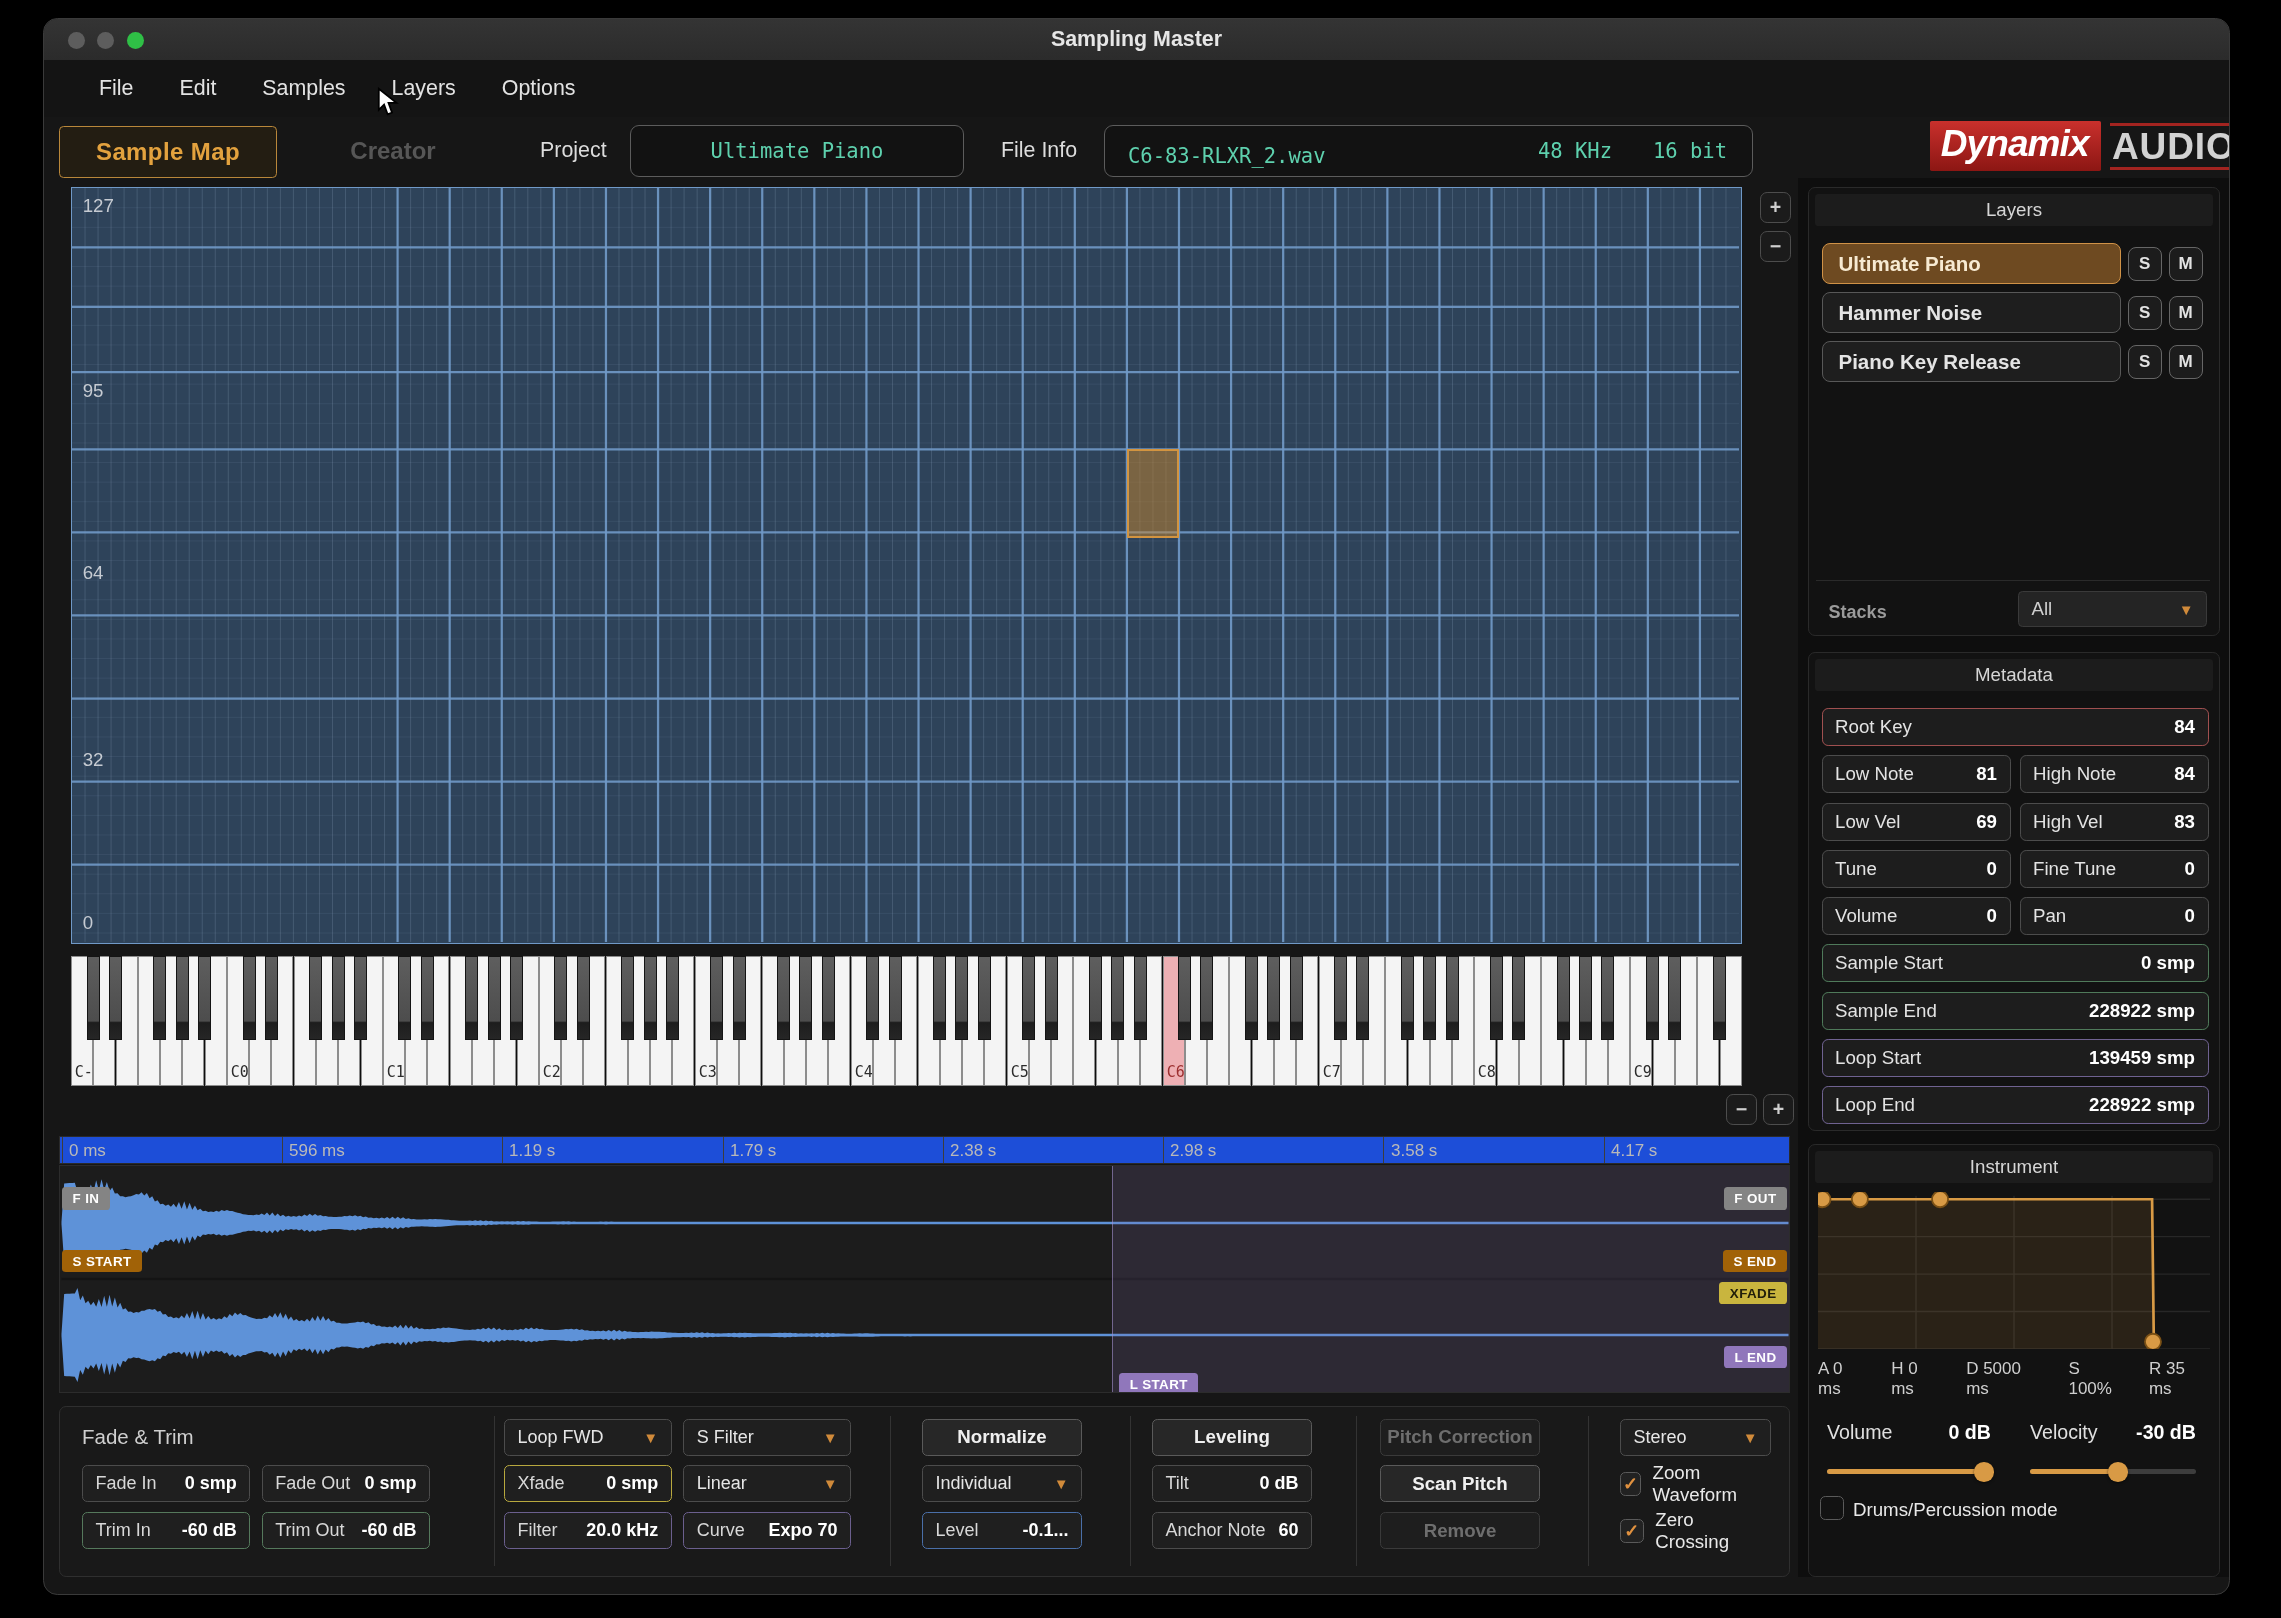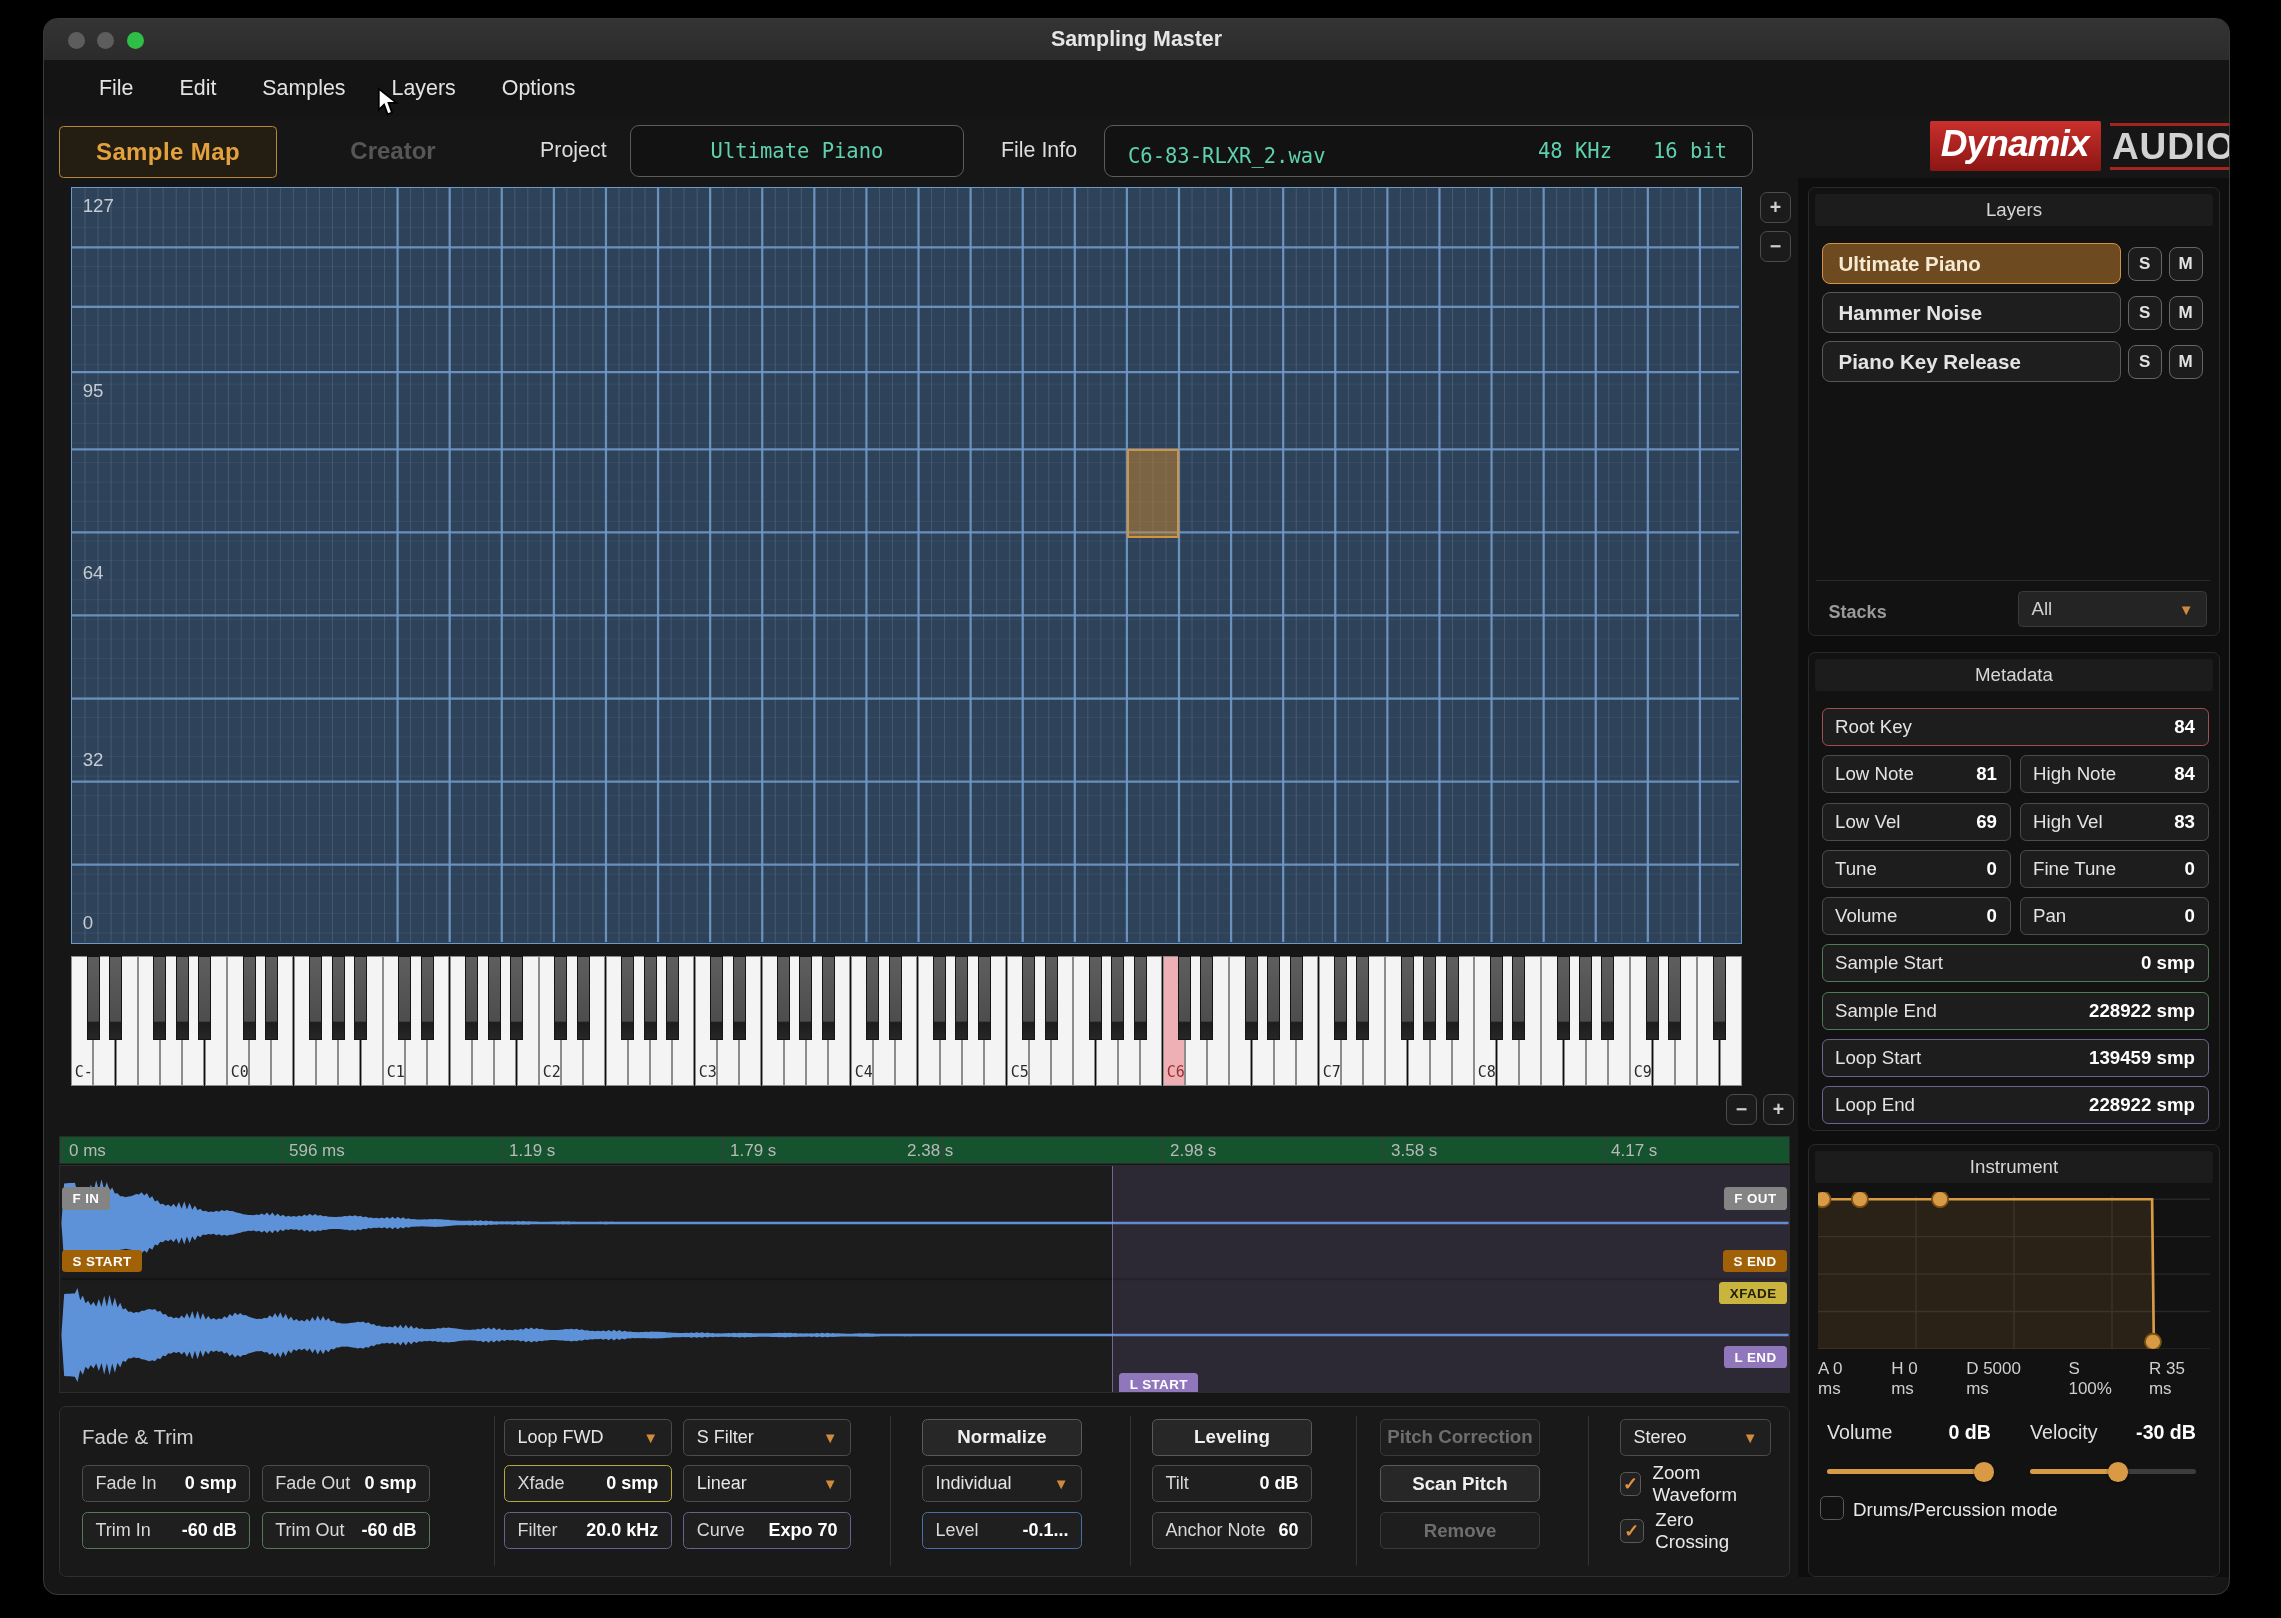--- a/index.html
+++ b/index.html
@@ -43,21 +43,21 @@
   #keyboard{position:absolute;left:27px;top:937px;width:1671px;height:130px;background:#0e0e0e;}
   .wkey{position:absolute;top:0;height:130px;background:#f4f4f4;border:0.9px solid #8d8d8d;box-sizing:border-box;}
   .wkey.hl{background:#eeb0b4;}
   .wkey .klabel{position:absolute;bottom:3.6px;left:2.7px;font-family:"DejaVu Sans Mono",monospace;
     font-size:15px;color:#2c2c2c;}
   .wkey.hl .klabel{color:#9c2f2f;}
   .bkey{position:absolute;top:0;width:13.4px;height:84px;
     background:linear-gradient(#5e5e5e 0%,#4d4d4d 78%,#1d1d1d 80%,#262626 100%);
     border:0.9px solid #141414;box-sizing:border-box;z-index:2;}
   
-  #timeline{position:absolute;left:15px;top:1117px;width:1731px;height:28px;background:#14532d;
+  #timeline{position:absolute;left:15px;top:1117px;width:1731px;height:28px;background:#1d4ed8;
     border:0.9px solid #2a2a2a;box-sizing:border-box;}
   .tick-line{position:absolute;top:0;width:0.9px;height:100%;background:#3d3d3d;}
   .tick-label{position:absolute;top:3.6px;color:#b9b9b9;font-size:17px;}
   #wavepanel{position:absolute;left:15px;top:1146px;width:1731px;height:228px;background:#1c1c1c;
     border:0.9px solid #2c2c2c;box-sizing:border-box;overflow:hidden;}
   #loop-overlay{position:absolute;top:0;height:228px;background:rgba(128,108,170,.17);
     border-left:1.8px solid rgba(172,152,216,.55);}
   .wtag{position:absolute;font-size:13.4px;font-weight:bold;letter-spacing:0.4px;color:#fff;
     padding:3.6px 10.7px;border-radius:3.6px;z-index:5;}
   .wtag.gray{background:#848484;} .wtag.green{background:#a16207;}
@@ -531,21 +531,21 @@
   <div id="timeline">
       <div class="tick-line" style="left: 1.8px;"></div>
       <div class="tick-label" style="left: 9px;">0 ms</div>
       <div class="tick-line" style="left: 222px;"></div>
       <div class="tick-label" style="left: 229px;">596 ms</div>
       <div class="tick-line" style="left: 442px;"></div>
       <div class="tick-label" style="left: 449px;">1.19 s</div>
       <div class="tick-line" style="left: 663px;"></div>
       <div class="tick-label" style="left: 670px;">1.79 s</div>
       <div class="tick-line" style="left: 883px;"></div>
-      <div class="tick-label" style="left: 847px;">2.38 s</div>
+      <div class="tick-label" style="left: 890px;">2.38 s</div>
       <div class="tick-line" style="left: 1103px;"></div>
       <div class="tick-label" style="left: 1110px;">2.98 s</div>
       <div class="tick-line" style="left: 1323px;"></div>
       <div class="tick-label" style="left: 1331px;">3.58 s</div>
       <div class="tick-line" style="left: 1544px;"></div>
       <div class="tick-label" style="left: 1551px;">4.17 s</div>
     </div>
   <div id="wavepanel">
     <svg id="wavesvg" width="1730" height="226" style="position:absolute;left:0;top:0;" viewBox="0 0 1941 254">
         <line x1="0" y1="127" x2="1941" y2="127" stroke="#141414" stroke-width="3"></line>

